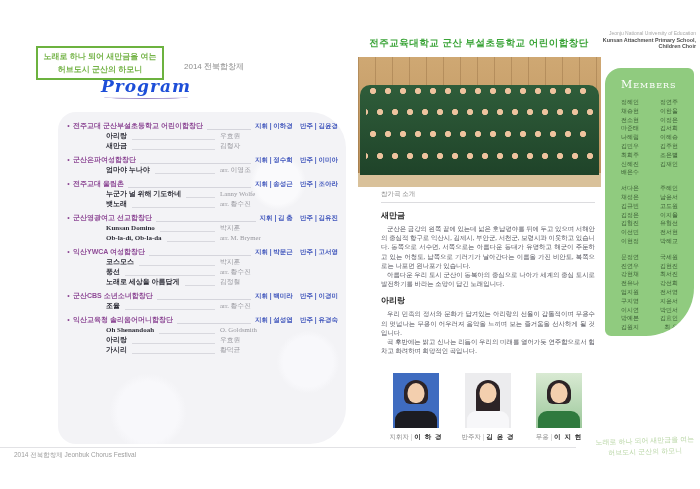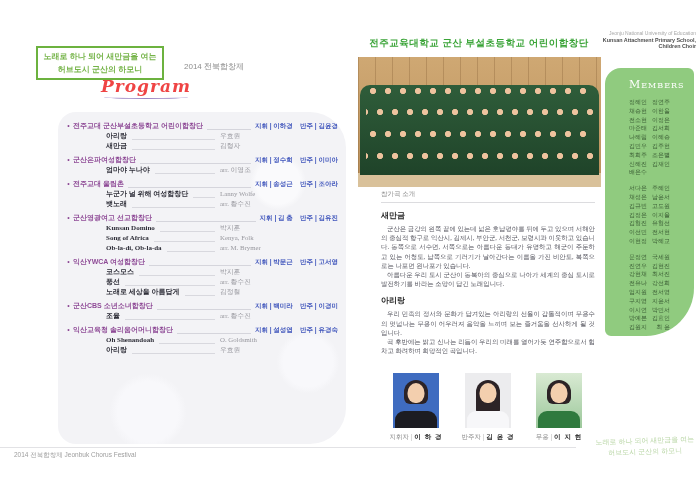--- a/index.html
+++ b/index.html
@@ -7,21 +7,21 @@
        font-family:"Liberation Sans",sans-serif;-webkit-font-smoothing:antialiased;}
   .spread{position:absolute;inset:0;}
 
   
   .logo-box{position:absolute;left:36px;top:46px;width:128px;height:34px;border:2px solid #6cb23f;
             box-sizing:border-box;text-align:center;color:#74b347;font-weight:bold;
             font-size:8px;line-height:13px;padding-top:2px;}
   .festival-name{position:absolute;left:184px;top:61px;font-size:8px;color:#8d8d8d;}
   .program-script{position:absolute;left:86px;top:76px;width:120px;text-align:center;
                   font-family:"DejaVu Serif",serif;font-style:italic;font-weight:bold;
-                  font-size:17px;color:#ef4444;letter-spacing:1px;}
+                  font-size:17px;color:#1d4ed8;letter-spacing:1px;}
   .program-script::after{content:"";display:block;height:3px;margin:-1px 18px 0 18px;
                   border-bottom:1px solid #9a85c4;border-radius:50%;}
 
   
   .program-panel{position:absolute;left:58px;top:112px;width:288px;height:332px;background:#f3f3f6;
                  border-radius:18px 36px 36px 18px;box-sizing:border-box;padding:9px 8px 6px 6px;overflow:hidden;}
   .program-panel::before{content:"";position:absolute;inset:0;pointer-events:none;
      background:radial-gradient(circle 40px at 220px 70px,#fafafc 0 55%,rgba(250,250,252,0) 70%),
                 radial-gradient(circle 55px at 90px 300px,#f8f8fb 0 55%,rgba(248,248,251,0) 70%),
                 radial-gradient(circle 45px at 250px 250px,#f8f8fb 0 55%,rgba(248,248,251,0) 70%);}
@@ -54,21 +54,21 @@
   .face-row{position:absolute;left:6px;right:6px;height:9px;
      background-image:radial-gradient(circle at 7px 4px,#eec39e 2.8px,rgba(0,0,0,0) 3.4px);
      background-size:15px 9px;background-repeat:repeat-x;}
   .fr1{top:2px;}
   .fr2{top:23px;background-position-x:7px;}
   .fr3{top:45px;}
   .fr4{top:67px;background-position-x:7px;}
 
   
   .members-panel{position:absolute;left:605px;top:68px;width:89px;height:268px;background:#90cb7f;
-                 border-radius:16px 6px 48px 6px;box-sizing:border-box;padding:10px 24px;overflow:hidden;}
+                 border-radius:16px 6px 48px 6px;box-sizing:border-box;padding:10px 16px;overflow:hidden;}
   .members-title{color:#ffffff;font-family:"DejaVu Serif",serif;font-variant:small-caps;
                  font-size:11px;letter-spacing:1px;margin-bottom:7px;}
   .member-group{margin-bottom:7px;}
   .member-row{display:flex;justify-content:space-between;font-size:6px;line-height:8.8px;color:#3c5f36;}
 
   
   .songs-intro{position:absolute;left:381px;top:190px;width:214px;}
   .intro-label{font-size:6.5px;color:#8a8a8a;padding-bottom:3px;border-bottom:1px solid #dcdcdf;}
   .intro-section{margin-top:7px;}
   .section-heading{font-family:"Liberation Serif",serif;font-weight:bold;font-size:8px;color:#1b1b1b;
@@ -145,21 +145,21 @@
           </div>
         </div>
         <div class="prog-item">
           <div class="prog-head">
             <span class="bullet">•</span>
             <span class="group-name">전주교대 울림촌</span>
             <span class="head-line"></span>
             <span class="credits">지휘 | 송성근    반주 | 조아라</span>
           </div>
           <div class="song-row">
-            <span class="song-title">누군가 널 위해 여성합창단</span>
+            <span class="song-title">누군가 널 위해 기도하네</span>
             <span class="song-line"></span>
             <span class="composer">Lanny Wolfe</span>
           </div>
           <div class="song-row">
             <span class="song-title">뱃노래</span>
             <span class="song-line"></span>
             <span class="composer">arr. 황수진</span>
           </div>
         </div>
         <div class="prog-item">
@@ -168,25 +168,20 @@
             <span class="group-name">군산영광여고 선교합창단</span>
             <span class="head-line"></span>
             <span class="credits">지휘 | 김 충    반주 | 김유진</span>
           </div>
           <div class="song-row">
             <span class="song-title">Kunsan Domino</span>
             <span class="song-line"></span>
             <span class="composer">박지훈</span>
           </div>
           <div class="song-row">
-            <span class="song-title">Song of Africa</span>
-            <span class="song-line"></span>
-            <span class="composer">Kenya, Folk</span>
-          </div>
-          <div class="song-row">
             <span class="song-title">Ob-la-di, Ob-la-da</span>
             <span class="song-line"></span>
             <span class="composer">arr. M. Brymer</span>
           </div>
         </div>
         <div class="prog-item">
           <div class="prog-head">
             <span class="bullet">•</span>
             <span class="group-name">익산YWCA 여성합창단</span>
             <span class="head-line"></span>
@@ -230,20 +225,25 @@
           </div>
           <div class="song-row">
             <span class="song-title">Oh Shenandoah</span>
             <span class="song-line"></span>
             <span class="composer">O. Goldsmith</span>
           </div>
           <div class="song-row">
             <span class="song-title">아리랑</span>
             <span class="song-line"></span>
             <span class="composer">우효원</span>
+          </div>
+          <div class="song-row">
+            <span class="song-title">가시리</span>
+            <span class="song-line"></span>
+            <span class="composer">황덕균</span>
           </div>
         </div>
       </div>
   </div>
 
   <div class="rp-title">전주교육대학교 군산 부설초등학교 어린이합창단</div>
   <div class="rp-title-en">
     <div class="en1">Jeonju National University of Education</div>
     <div class="en2">Kunsan Attachment Primary School,</div>
     <div class="en3">Children Choir</div>

